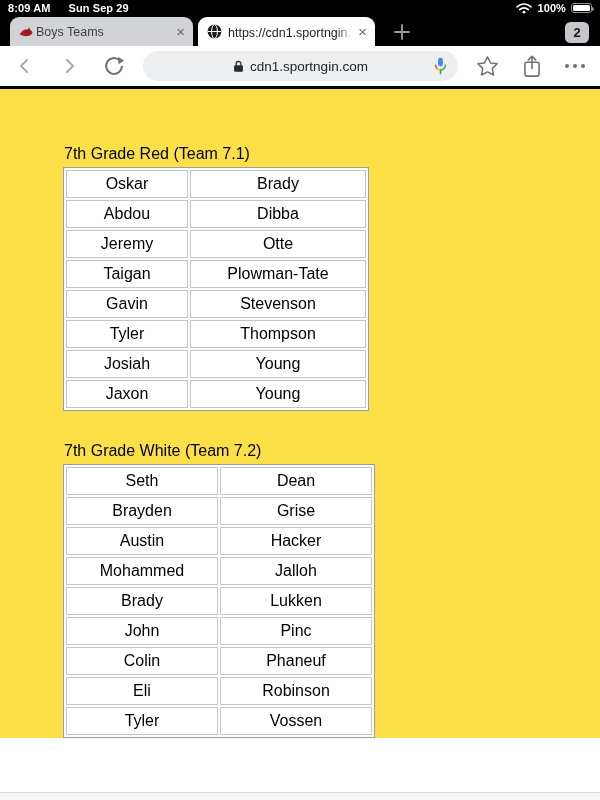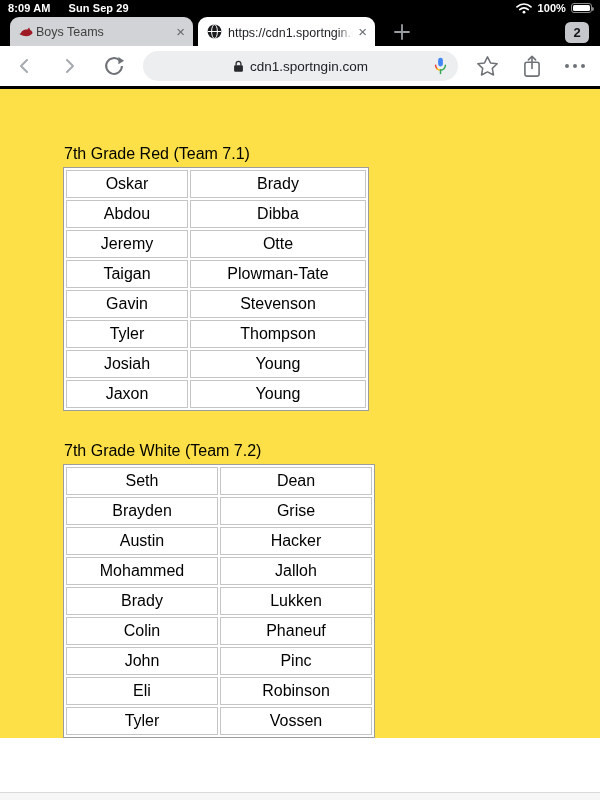--- a/index.html
+++ b/index.html
@@ -289,26 +289,26 @@
           </tr>
         <tr>
             <td>Mohammed</td>
             <td>Jalloh</td>
           </tr>
         <tr>
             <td>Brady</td>
             <td>Lukken</td>
           </tr>
         <tr>
+            <td>John</td>
+            <td>Pinc</td>
+          </tr>
+        <tr>
             <td>Colin</td>
             <td>Phaneuf</td>
-          </tr>
-        <tr>
-            <td>John</td>
-            <td>Pinc</td>
           </tr>
         <tr>
             <td>Eli</td>
             <td>Robinson</td>
           </tr>
         <tr>
             <td>Tyler</td>
             <td>Vossen</td>
           </tr>
       </tbody>

